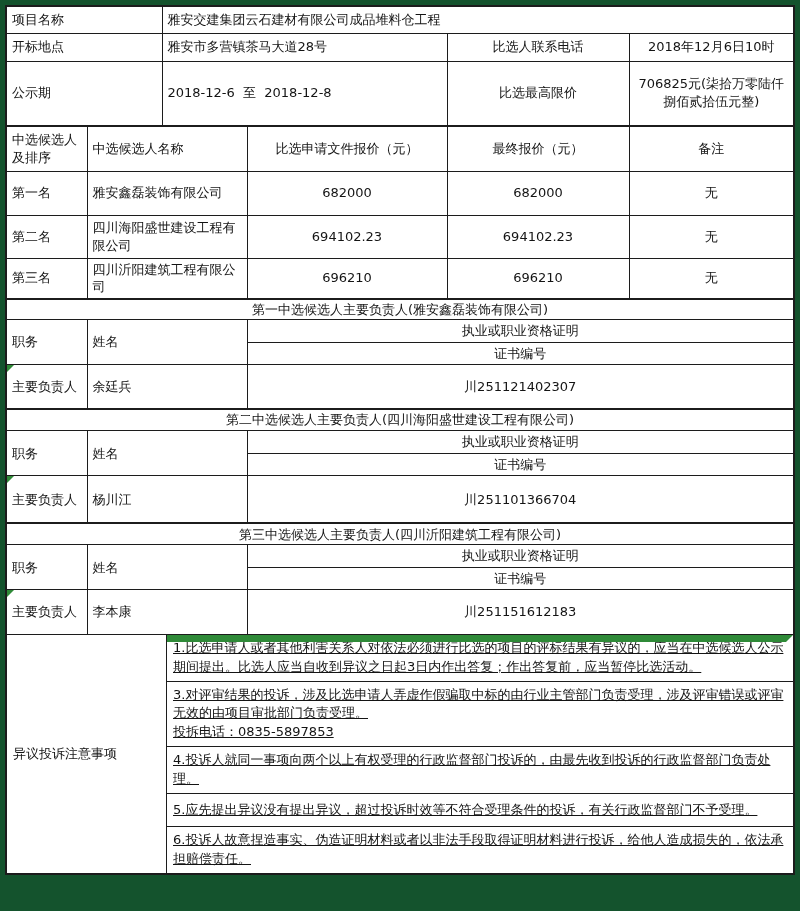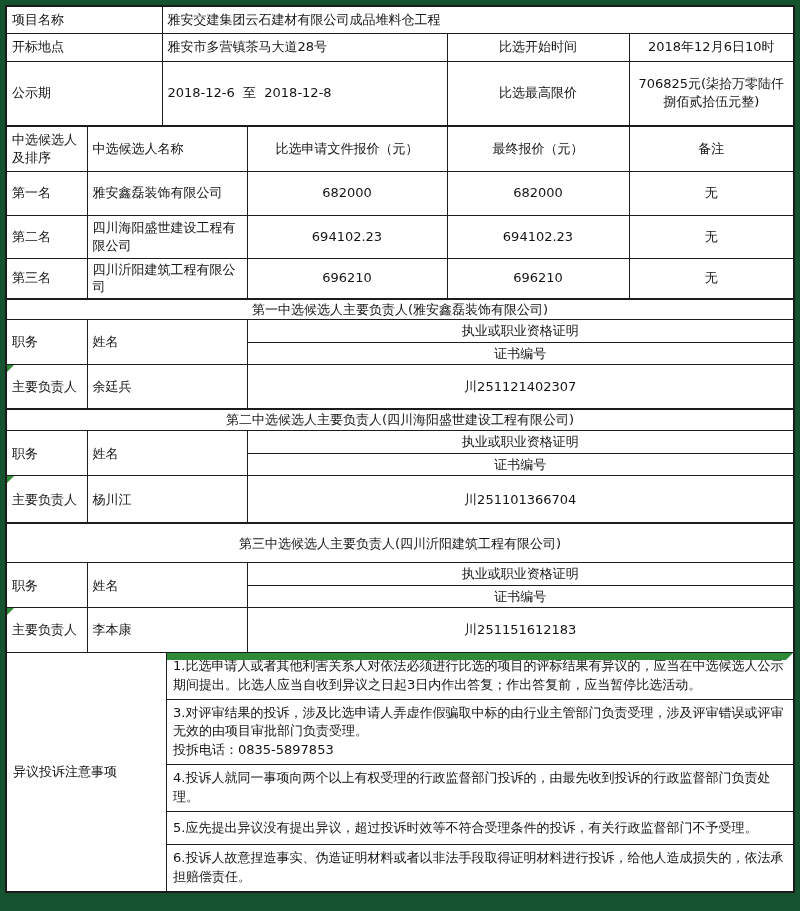--- a/index.html
+++ b/index.html
@@ -67,20 +67,21 @@
     border-right: 1px solid #1c1c1c;
     display: flex; align-items: center;
     padding: 4px 4px 4px 6px;
   }
   .complaints-items { flex: 1 1 auto; display: flex; flex-direction: column; }
   .complaint-item {
     border-bottom: 1px solid #1c1c1c;
     padding: 4px 8px 4px 6px;
     display: flex; align-items: center;
     line-height: 1.45;
+    text-decoration: underline;
   }
   .complaint-item:last-child { border-bottom: none; }
   .complaint-item > span { display: block; width: 100%; }
   .h46 { min-height: 46px; }
   .h60 { min-height: 60px; }
   .h50 { min-height: 50px; }
   .h47 { min-height: 47px; }
   .h33 { min-height: 33px; }
   .h38 { min-height: 38px; }
 </style>
@@ -98,21 +99,21 @@
           <col>
         </colgroup>
       <tbody>
           <tr style="height:26px">
         <td class="al first-col">项目名称</td>
         <td class="al last-col" colspan="3">雅安交建集团云石建材有限公司成品堆料仓工程</td>
       </tr>
       <tr style="height:28px">
         <td class="al first-col">开标地点</td>
         <td class="al">雅安市多营镇茶马大道28号</td>
-        <td class="ac">比选开始时间</td>
+        <td class="ac">比选人联系电话</td>
         <td class="ac last-col">2018年12月6日10时</td>
       </tr>
       <tr style="height:64px">
         <td class="al first-col">公示期</td>
         <td class="al pre">2018-12-6  至  2018-12-8</td>
         <td class="ac">比选最高限价</td>
         <td class="ac last-col">706825元(柒拾万零陆仟捌佰贰拾伍元整)</td>
       </tr>
     </tbody>
       </table>
@@ -209,21 +210,21 @@
     </tbody>
       </table>
 
     <table class="sec-bottomless">
       <colgroup>
           <col style="width:80px">
           <col style="width:160px">
           <col>
         </colgroup>
       <tbody>
-          <tr class="title-row" style="height:39px">
+          <tr class="title-row" style="height:21px">
         <td colspan="3">第三中选候选人主要负责人(四川沂阳建筑工程有限公司)</td>
       </tr>
       <tr style="height:21px">
         <td class="al first-col" rowspan="2">职务</td>
         <td class="al" rowspan="2">姓名</td>
         <td class="ac last-col">执业或职业资格证明</td>
       </tr>
       <tr style="height:20px">
         <td class="ac last-col">证书编号</td>
       </tr>

